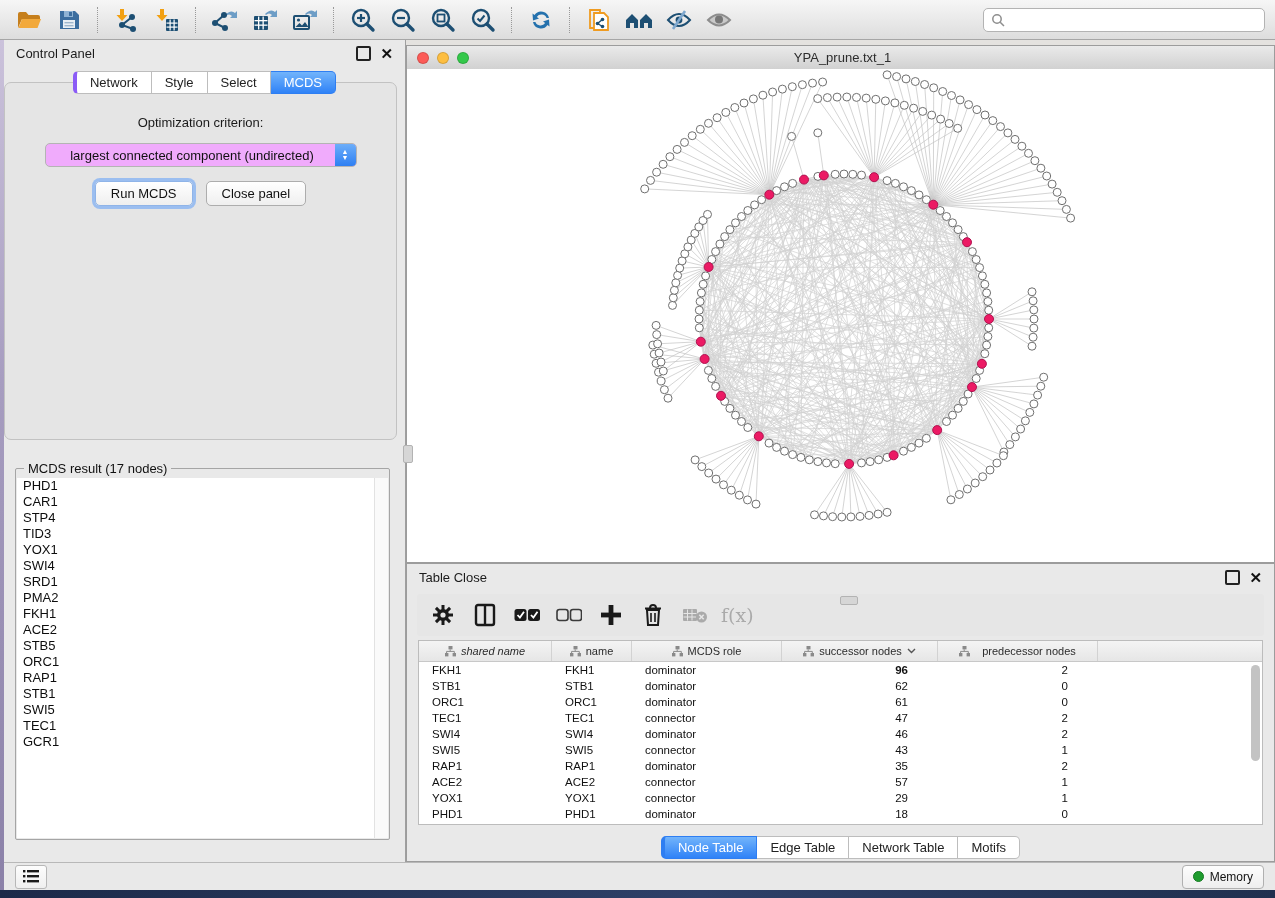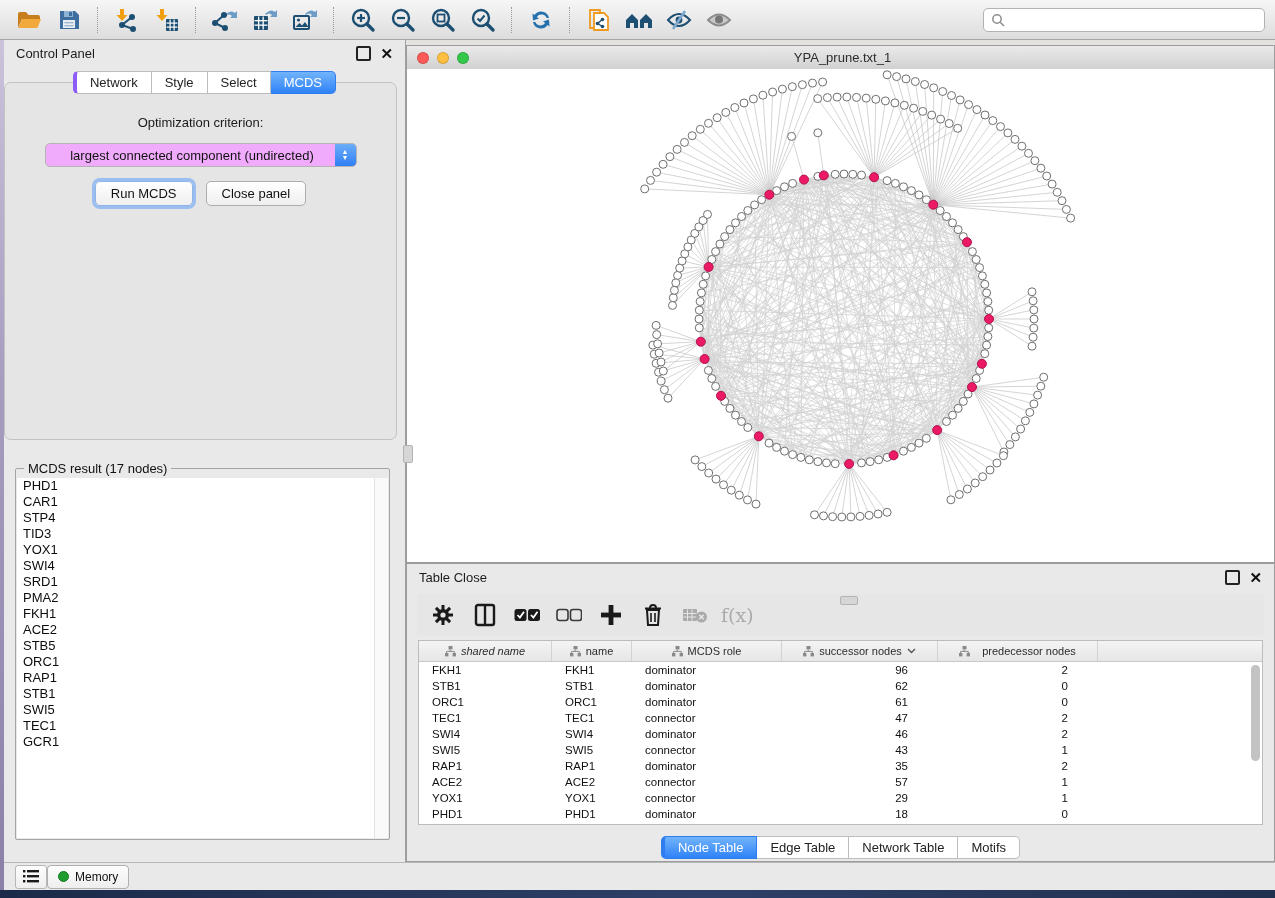--- a/index.html
+++ b/index.html
@@ -76,21 +76,21 @@
   .th{display:flex;align-items:center;justify-content:center;gap:5px;font-size:11px;color:#2c2c2c;
       border-right:1px solid #d2d2d2;box-sizing:border-box;position:relative}
   .trow{display:flex;height:16px;align-items:center}
   .td{font-size:11.5px;color:#111;box-sizing:border-box;white-space:nowrap;overflow:hidden}
   .td.left{padding-left:13px;text-align:left}
   .td.right{padding-right:30px;text-align:right}
   .tp-scroll{position:absolute;right:2px;top:24px;width:9px;height:240px}
   .tp-thumb{position:absolute;top:0;left:0;width:9px;height:96px;background:#c3c3c3;border-radius:5px}
   .tp-tabs{position:absolute;left:0;right:0;bottom:2px;display:flex;justify-content:center}
   .status-bar{position:absolute;left:4px;top:862px;width:1271px;height:28px;background:#e9e9e9;
-      border-top:1px solid #b8b8b8;display:flex;align-items:center;justify-content:flex-start;
+      border-top:1px solid #b8b8b8;display:flex;align-items:center;justify-content:space-between;
       padding:13px 11px;box-sizing:border-box}
   .sb-btn{width:30px;height:22px;background:linear-gradient(#fdfdfd,#efefef);border:1px solid #b7b7b7;
       border-radius:3px;display:flex;align-items:center;justify-content:center}
   .mem-btn{height:22px;background:linear-gradient(#fdfdfd,#eeeeee);border:1px solid #b0b0b0;border-radius:4px;
       display:flex;align-items:center;gap:6px;padding:0 10px;font-size:12px;color:#111}
   .mem-dot{width:11px;height:11px;border-radius:50%;background:#1f9c2e;border:1px solid #157a22;box-sizing:border-box}
 </style>
 </head>
 <body>
 
@@ -1273,21 +1273,21 @@
               </g>
             </svg>
             <span>predecessor nodes</span>
           </div>
         </div>
       <div id="tbody">
           <div class="trow">
             <div class="td left" style="width: 133px;">FKH1</div>
             <div class="td left" style="width: 80px;">FKH1</div>
             <div class="td left" style="width: 150px;">dominator</div>
-            <div class="td right" style="width: 156px;">96</div>
+            <div class="td right" style="width: 156px; font-weight: bold;">96</div>
             <div class="td right" style="width: 160px;">2</div>
           </div>
           <div class="trow">
             <div class="td left" style="width: 133px;">STB1</div>
             <div class="td left" style="width: 80px;">STB1</div>
             <div class="td left" style="width: 150px;">dominator</div>
             <div class="td right" style="width: 156px;">62</div>
             <div class="td right" style="width: 160px;">0</div>
           </div>
           <div class="trow">

